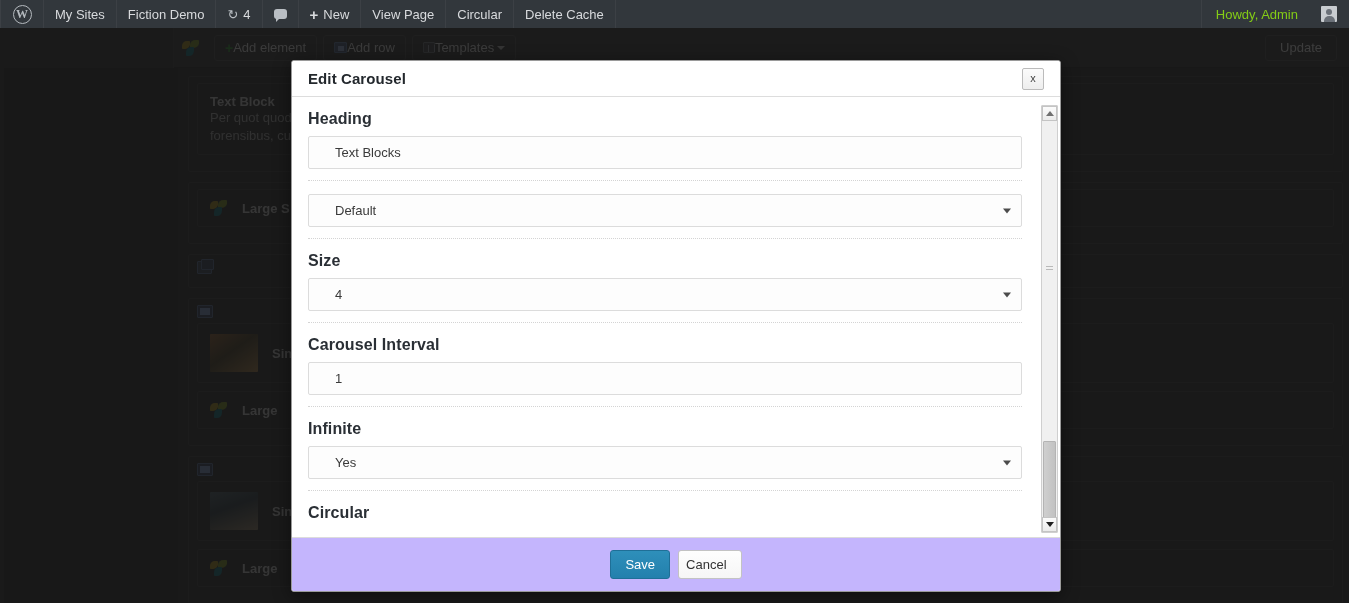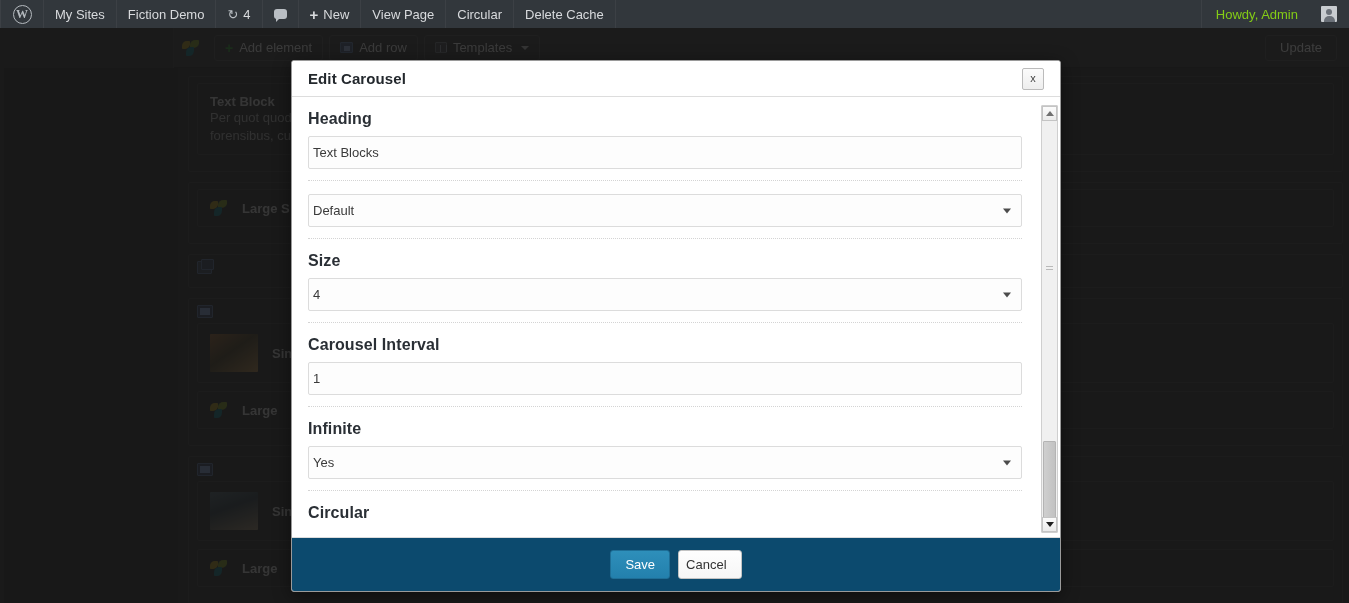--- a/index.html
+++ b/index.html
@@ -78,21 +78,21 @@
   .leaf-logo {
     width:18px; height:16px; position:relative; display:inline-block; flex:none;
   }
   .leaf-logo i {
     position:absolute; display:block; border-radius:60% 10% 60% 10%;
   }
   .leaf-a { left:0; top:1px; width:8px; height:8px; background:#7b6a1e; }
   .leaf-b { left:8px; top:0px; width:9px; height:8px; background:#5d6b22; }
   .leaf-c { left:4px; top:7px; width:8px; height:9px; background:#18565e; }
   .tb-btn {
-    display:flex; align-items:center; gap:6px; height:26px;
+    display:flex; align-items:center; height:26px;
     padding:0 10px; margin-right:6px;
     border:1px solid #3d3d3d; border-radius:3px;
     background:#313131; color:#9d9d9d; font-size:13px; white-space:nowrap;
   }
   .tb-plus { color:#2c6b2c; font-size:14px; font-weight:bold; line-height:1; }
   .glyph-sq {
     width:13px; height:11px; border:1px solid #4a5a74; background:#39465c;
     border-radius:1px; position:relative; flex:none;
   }
   .glyph-sq::after {
@@ -193,21 +193,21 @@
 
   .field { padding-bottom:11px; border-bottom:1px dotted #d4d4d4; margin-bottom:13px; }
   .field:last-child { border-bottom:none; }
   .field-label {
     display:block; font-size:16px; font-weight:bold; color:#2a2f35;
     margin-bottom:8px; letter-spacing:0.1px;
   }
   .ctl {
     width:100%; height:33px; border:1px solid #dcdcdc; border-radius:2px;
     background:#fdfdfd; font-size:13px; color:#3a3a3a;
-    padding:0 4px; display:flex; align-items:center;
+    padding:0 26px; display:flex; align-items:center;
     font-family:"Liberation Sans", sans-serif;
   }
   .ctl.select { padding-right:26px; position:relative; }
   .ctl.select .arrow {
     position:absolute; right:10px; top:50%; transform:translateY(-50%);
     width:0;height:0;border-left:4px solid transparent;border-right:4px solid transparent;
     border-top:5px solid #4c4c4c;
   }
 
   
@@ -229,21 +229,21 @@
     position:absolute; left:1px; width:13px; top:335px; height:86px;
     background:linear-gradient(90deg,#cfcfcf,#c2c2c2); border:1px solid #b4b4b4;
     border-radius:1px;
   }
   #sb-grip {
     position:absolute; left:4px; top:160px; width:7px; height:7px;
   }
   #sb-grip i { display:block; height:1px; background:#b9b9b9; margin-bottom:2px; }
 
   #modal-footer {
-    flex:none; height:54px; background:#0c4a6e; border-top:1px solid #dcdcdc;
+    flex:none; height:54px; background:#c4b5fd; border-top:1px solid #dcdcdc;
     display:flex; align-items:center; justify-content:center; gap:8px;
   }
   .btn {
     height:29px; padding:0 14px; border-radius:3px; font-size:13px;
     display:flex; align-items:center; justify-content:center;
     font-family:"Liberation Sans", sans-serif;
   }
   .btn-primary {
     background:linear-gradient(#2e8fba,#2380ad); border:1px solid #1f6f97; color:#fff;
   }

